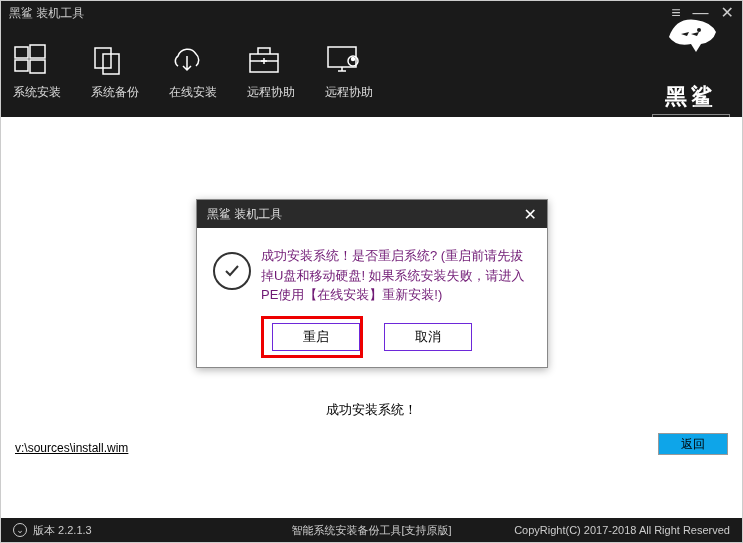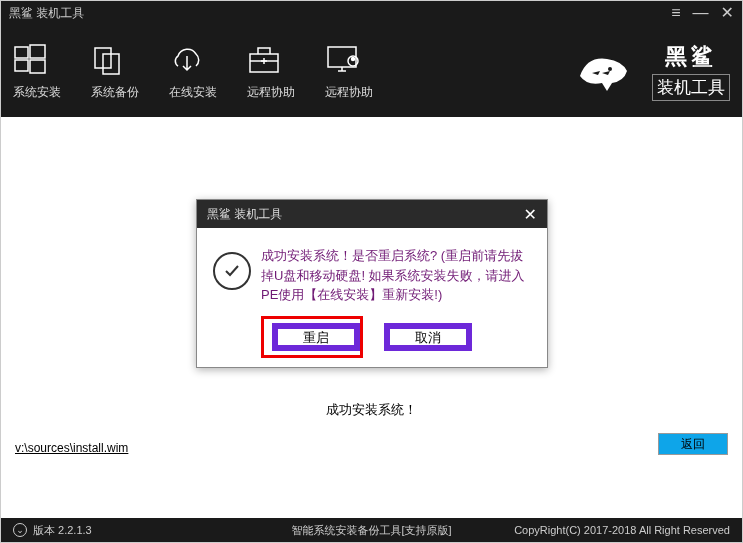--- a/index.html
+++ b/index.html
@@ -8,38 +8,38 @@
     .titlebar { height: 24px; background: #1a1a1a; display: flex; align-items: center; justify-content: space-between; padding: 0 8px; }
     .titlebar-title { color: #ccc; font-size: 12px; }
     .titlebar-controls { display: flex; gap: 12px; align-items: center; }
     .titlebar-btn { color: #ccc; font-size: 16px; cursor: pointer; line-height: 1; }
     
     .header { background: #1a1a1a; height: 92px; display: flex; align-items: center; padding: 0 12px; }
     .header-tabs { display: flex; gap: 0; }
     .header-tab { width: 78px; display: flex; flex-direction: column; align-items: flex-start; gap: 6px; cursor: pointer; padding: 8px 0; }
     .header-tab-icon { height: 36px; display: flex; align-items: center; justify-content: center; }
     .header-tab-label { color: #ddd; font-size: 12px; }
-    .header-logo { margin-left: auto; display: flex; align-items: center; gap: 20px; }
+    .header-logo { margin-left: auto; display: flex; align-items: center; gap: 20px; flex-direction: column; }
     .logo-shark { width: 60px; height: 60px; }
     .logo-text { color: #fff; display: flex; flex-direction: column; align-items: center; }
     .logo-text-main { font-size: 22px; font-weight: bold; letter-spacing: 4px; }
     .logo-text-sub { font-size: 17px; border: 1px solid #888; padding: 1px 4px; margin-top: 2px; }
     
     .main { position: relative; height: 368px; background: #fff; }
     
     .dialog { position: absolute; left: 195px; top: 82px; width: 352px; background: #fff; border: 1px solid #888; box-shadow: 0 2px 8px rgba(0,0,0,0.3); }
     .dialog-titlebar { height: 28px; background: #2a2a2a; display: flex; align-items: center; justify-content: space-between; padding: 0 6px 0 10px; }
     .dialog-title { color: #ddd; font-size: 12px; }
     .dialog-close { color: #fff; font-size: 16px; cursor: pointer; padding: 0 4px; }
     .dialog-body { padding: 18px 16px 16px; }
     .dialog-content { display: flex; gap: 10px; align-items: flex-start; }
     .dialog-icon { width: 38px; height: 38px; border: 2px solid #333; border-radius: 50%; display: flex; align-items: center; justify-content: center; flex-shrink: 0; margin-top: 6px; }
     .dialog-message { font-size: 13px; line-height: 1.5; color: #701a75; }
     .dialog-buttons { display: flex; justify-content: center; gap: 24px; margin-top: 18px; }
-    .dialog-btn { width: 88px; height: 28px; border: 6px solid #6d28d9; background: #fff; font-size: 13px; cursor: pointer; }
+    .dialog-btn { width: 88px; height: 28px; border: 1px solid #6d28d9; background: #fff; font-size: 13px; cursor: pointer; }
     .dialog-btn-primary-highlight { position: absolute; border: 3px solid #e00; width: 102px; height: 42px; pointer-events: none; }
     
     .status-text { position: absolute; left: 50%; transform: translateX(-50%); top: 284px; font-size: 13px; color: #000000; font-family: Liberation Serif, serif; }
     
     .bottom-bar { position: absolute; bottom: 24px; left: 0; right: 0; padding: 6px 14px; display: flex; justify-content: space-between; align-items: flex-end; }
     .file-path { font-size: 12px; color: #000; text-decoration: underline; }
     .back-btn { width: 70px; height: 22px; border: 1px solid #999; background: #0ea5e9; font-size: 12px; cursor: pointer; }
     
     .footer { position: absolute; bottom: 0; left: 0; right: 0; height: 24px; background: #1a1a1a; display: flex; align-items: center; padding: 0 12px; color: #ccc; font-size: 11px; }
     .footer-version { display: flex; align-items: center; gap: 6px; }

